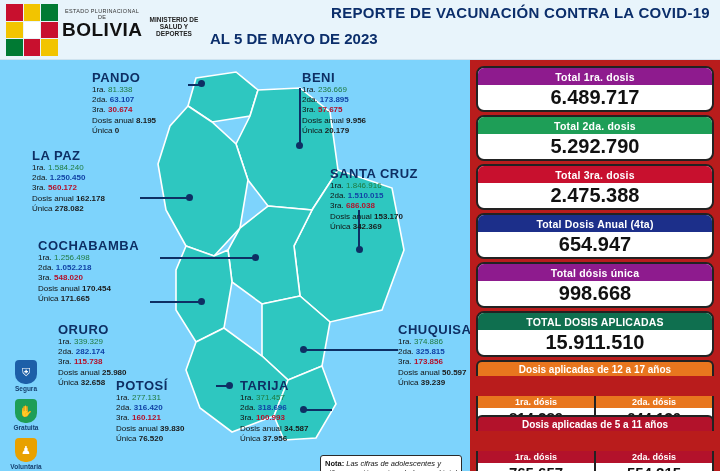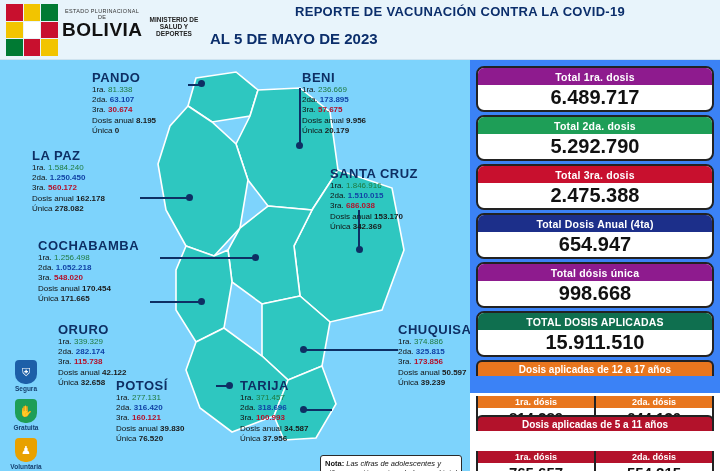--- a/index.html
+++ b/index.html
@@ -13,22 +13,22 @@
   #root { position: relative; width: 720px; height: 471px; }
 
   
   .header {
     position: absolute; left: 0; top: 0; width: 720px; height: 60px;
     background: #e8f4fb;
     border-bottom: 1px solid #cfe3ef;
   }
   .hdr-title {
     position: absolute; left: 210px; top: 4px; width: 500px;
-    text-align: center;
-    color: #0b2e6b; font-weight: bold; font-size: 13px;
+    text-align: right;
+    color: #0b2e6b; font-weight: bold; font-size: 15px;
     letter-spacing: .3px;
   }
   .hdr-sub {
     position: absolute; left: 210px; top: 30px; width: 500px;
     text-align: left;
     color: #0b2e6b; font-weight: bold; font-size: 15px;
   }
   .crest {
     position: absolute; left: 6px; top: 4px; width: 52px; height: 52px;
     display: grid; grid-template-columns: repeat(3, 1fr); grid-template-rows: repeat(3, 1fr);
@@ -67,21 +67,21 @@
   .dept .line { font-size: 8px; color: #1b1b1b; line-height: 1.28; white-space: nowrap; }
   .dept .line b { font-weight: bold; }
   .c1 { color: #1f7a3f; font-weight: normal; }   
   .c2 { color: #1143a6; font-weight: bold; }   
   .c3 { color: #b3122b; font-weight: bold; }   
   .lbl { color: #111; }
   .dot { position: absolute; width: 7px; height: 7px; border-radius: 50%; background: #0e2f64; }
   .leader { position: absolute; background: #0e2f64; }
 
   
-  .right { position: absolute; left: 470px; top: 60px; width: 250px; height: 333px; background: #3b82f6; }
+  .right { position: absolute; left: 470px; top: 60px; width: 250px; height: 411px; background: #b91c1c; }
   .tcard {
     position: absolute; left: 6px; width: 238px; border-radius: 8px;
     border: 2px solid #222; background: #fff; overflow: hidden;
   }
   .tcard .t-head {
     height: 17px; color: #fff; font-size: 10.5px; font-weight: bold;
     display: flex; align-items: center; justify-content: center; letter-spacing: .2px;
   }
   .tcard .t-val {
     height: 25px; display: flex; align-items: center; justify-content: center;
@@ -239,21 +239,21 @@
       <div class="line"><span class="lbl">3ra.</span> <span class="c3">548.020</span></div>
       <div class="line"><span class="lbl">Dosis anual</span> <b>170.454</b></div>
       <div class="line"><span class="lbl">Única</span> <b>171.665</b></div>
     </div>
 
     <div class="dept" style="left:58px;top:262px;width:106px;">
       <div class="name">ORURO</div>
       <div class="line"><span class="lbl">1ra.</span> <span class="c1">339.329</span></div>
       <div class="line"><span class="lbl">2da.</span> <span class="c2">282.174</span></div>
       <div class="line"><span class="lbl">3ra.</span> <span class="c3">115.738</span></div>
-      <div class="line"><span class="lbl">Dosis anual</span> <b>42.122</b></div>
+      <div class="line"><span class="lbl">Dosis anual</span> <b>25.980</b></div>
       <div class="line"><span class="lbl">Única</span> <b>32.658</b></div>
     </div>
 
     <div class="dept" style="left:398px;top:262px;width:120px;">
       <div class="name">CHUQUISACA</div>
       <div class="line"><span class="lbl">1ra.</span> <span class="c1">374.886</span></div>
       <div class="line"><span class="lbl">2da.</span> <span class="c2">325.815</span></div>
       <div class="line"><span class="lbl">3ra.</span> <span class="c3">173.856</span></div>
       <div class="line"><span class="lbl">Dosis anual</span> <b>50.597</b></div>
       <div class="line"><span class="lbl">Única</span> <b>39.239</b></div>

